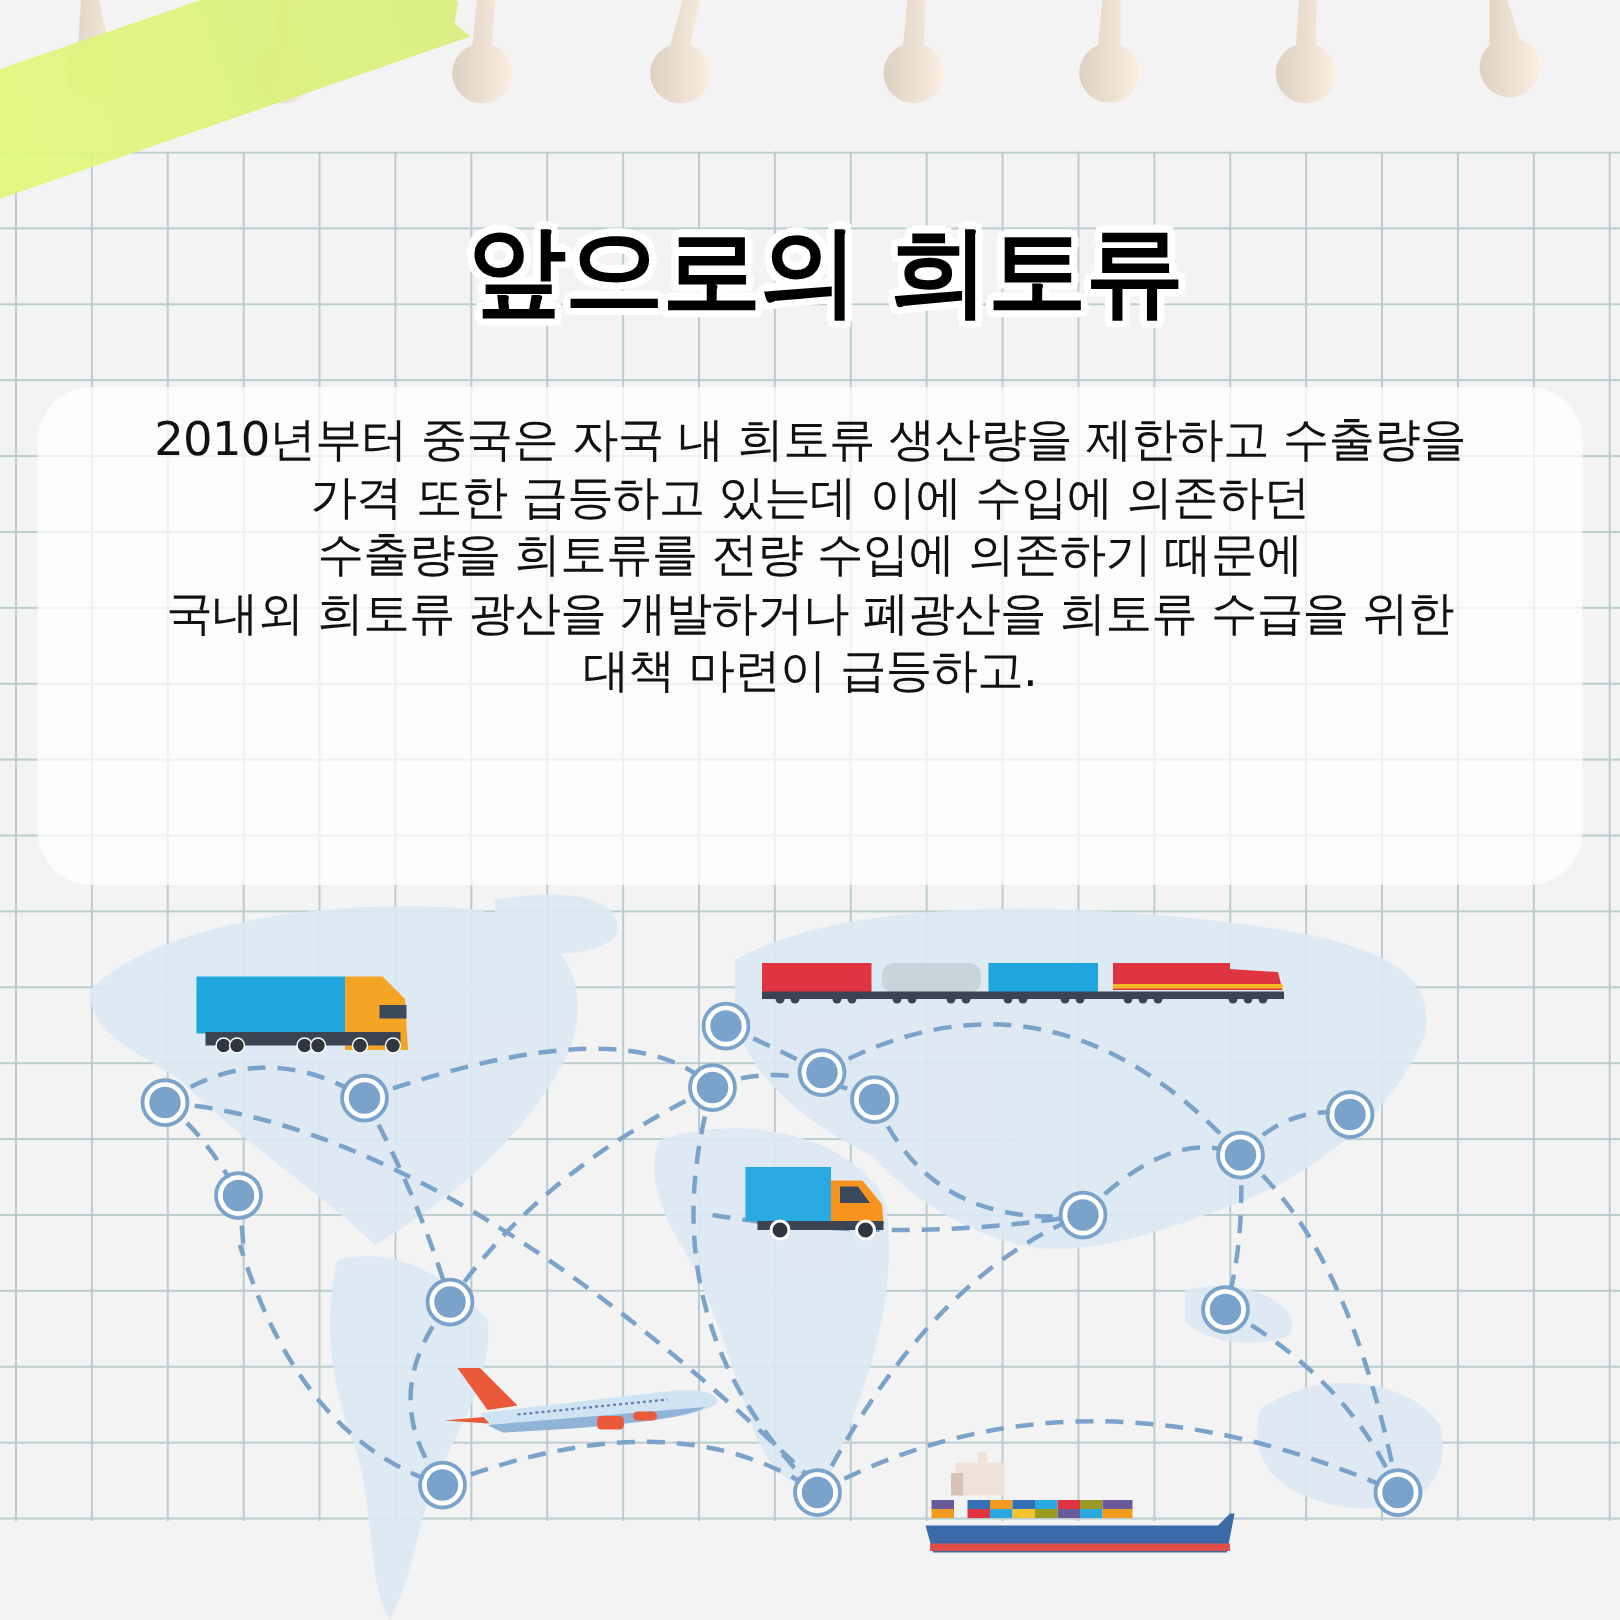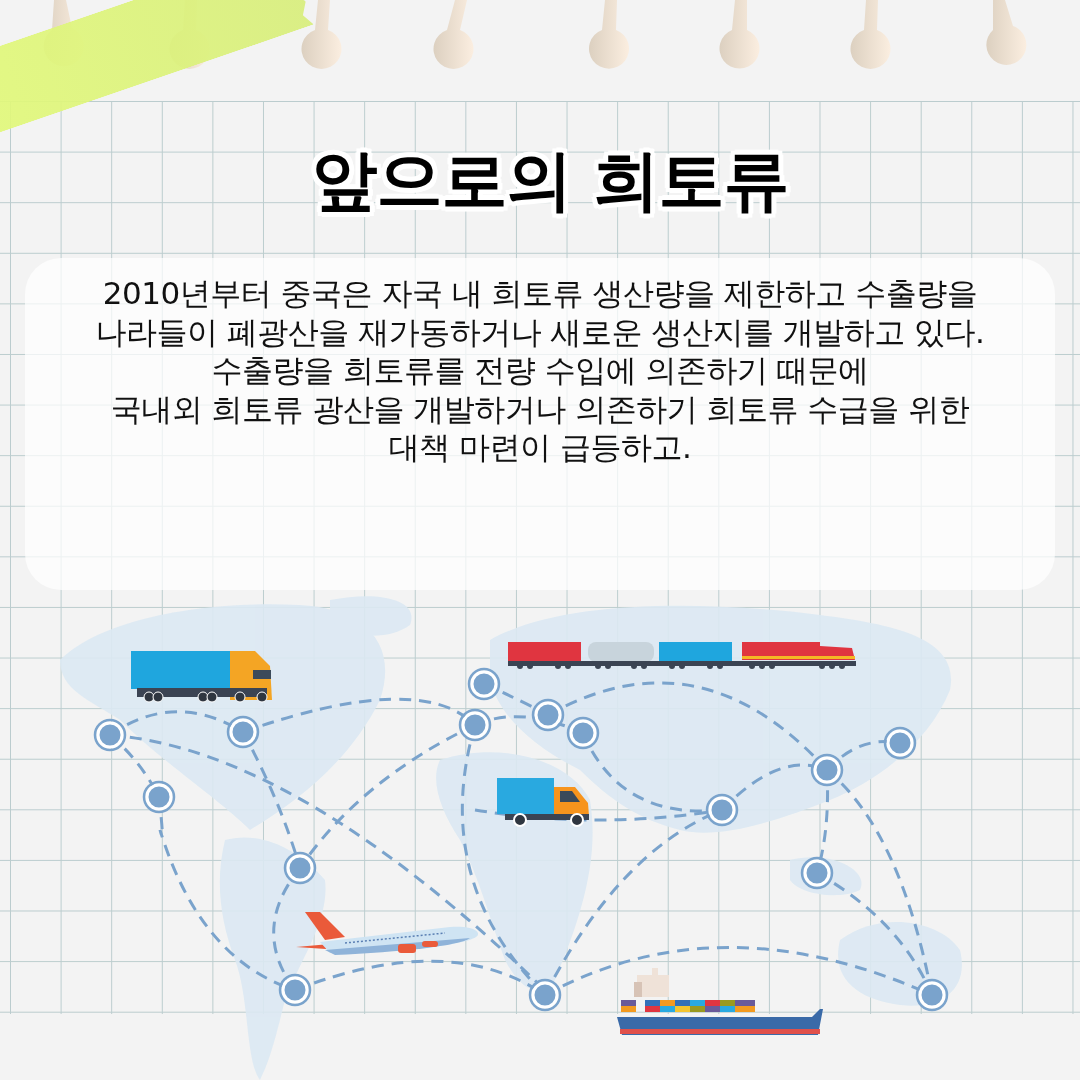--- a/index.html
+++ b/index.html
@@ -72,23 +72,23 @@
   </svg>
 </div>
 
 <div class="tape"></div>
 
 <h1 class="title">앞으로의 희토류</h1>
 
 <div class="panel"></div>
 <div class="body-text">
   <span>2010년부터 중국은 자국 내 희토류 생산량을 제한하고 수출량을</span>
-  <span>나라들이 폐광산을 재가동하거나 새로운 생산지를 개발하고 있다.</span>
+  <span>가격 또한 급등하고 있는데 이에 수입에 의존하던</span>
   <span>수출량을 희토류를 전량 수입에 의존하기 때문에</span>
-  <span>국내외 희토류 광산을 개발하거나 의존하기 희토류 수급을 위한</span>
+  <span>국내외 희토류 광산을 개발하거나 폐광산을 희토류 수급을 위한</span>
   <span>대책 마련이 급등하고.</span>
 </div>
 
 <svg class="map" viewBox="0 585 1080 495">
 
   <g fill="#dce9f3" opacity="0.9">
 
     <path d="M60 660 C100 620 200 600 300 605 C360 608 400 640 380 700 C350 760 300 800 250 830 C220 800 160 760 120 720 C90 700 60 690 60 660 Z"></path>
 
     <path d="M330 600 C380 590 420 600 410 625 C390 640 350 640 330 620 Z"></path>

